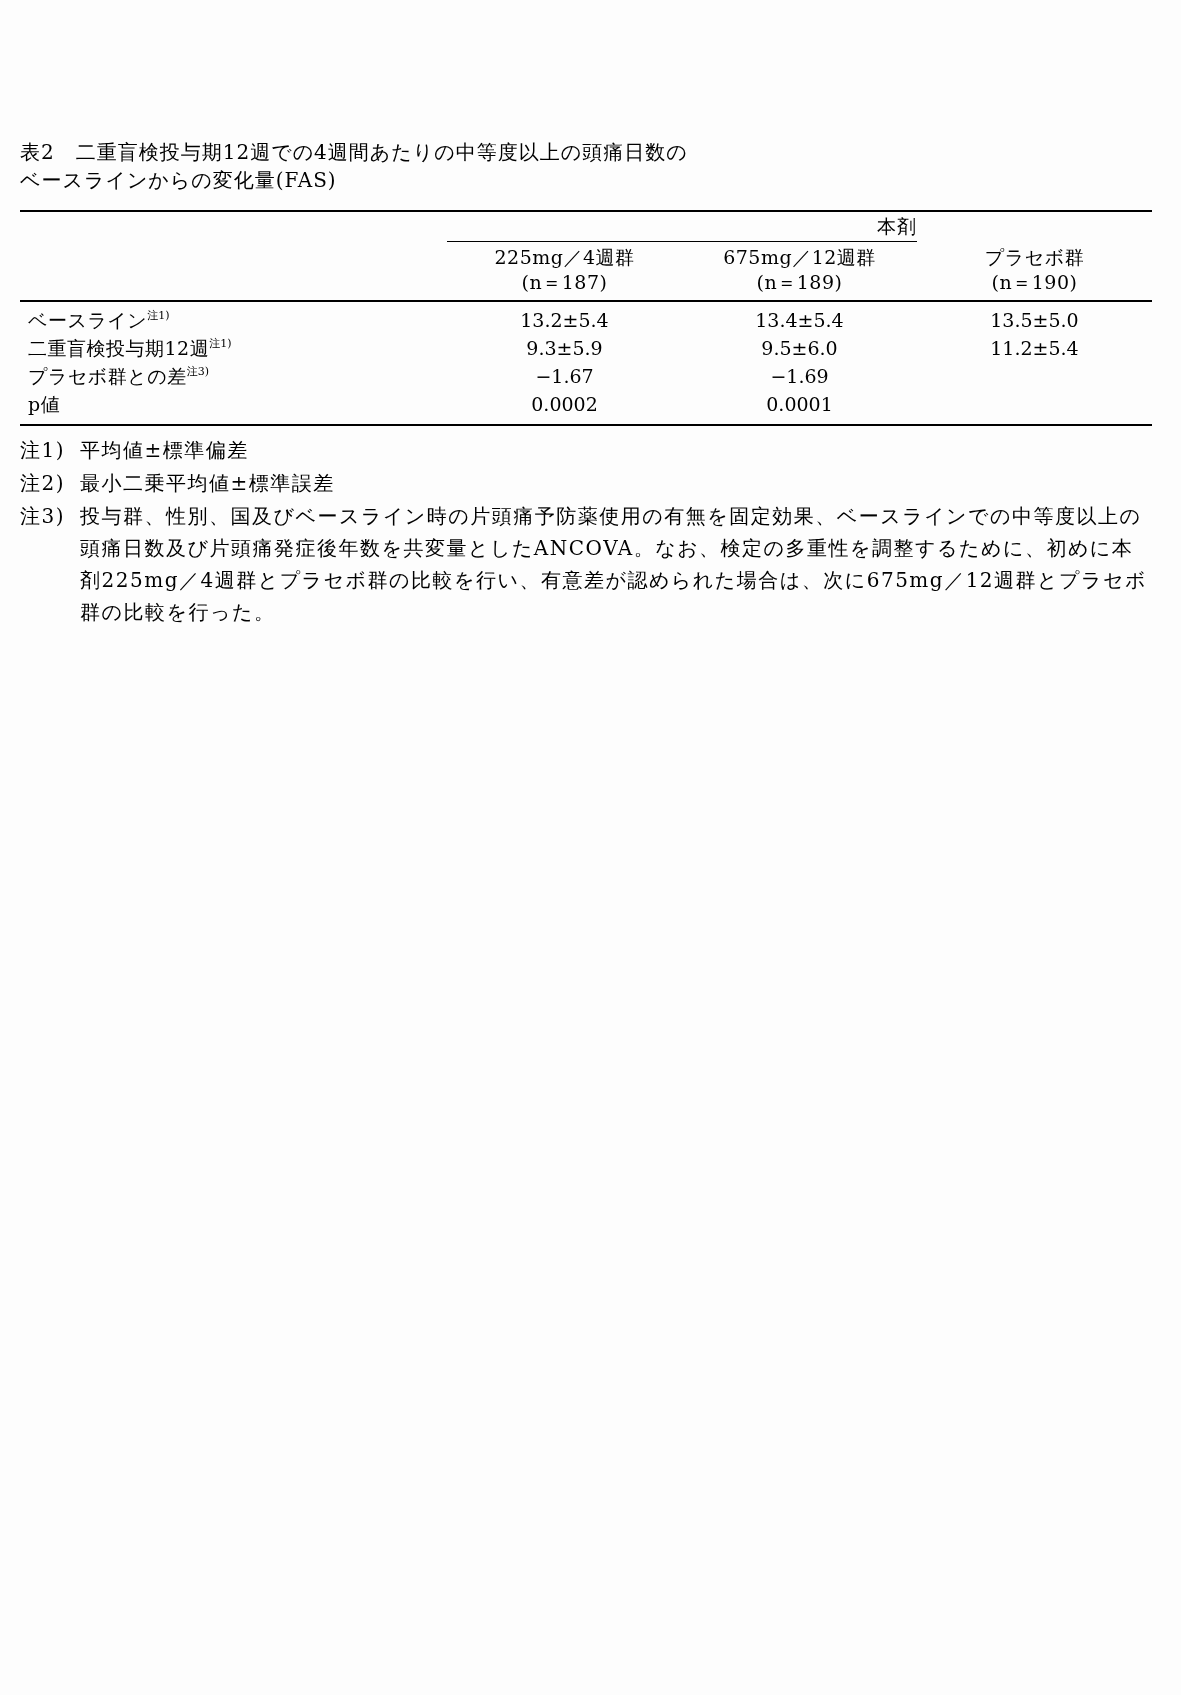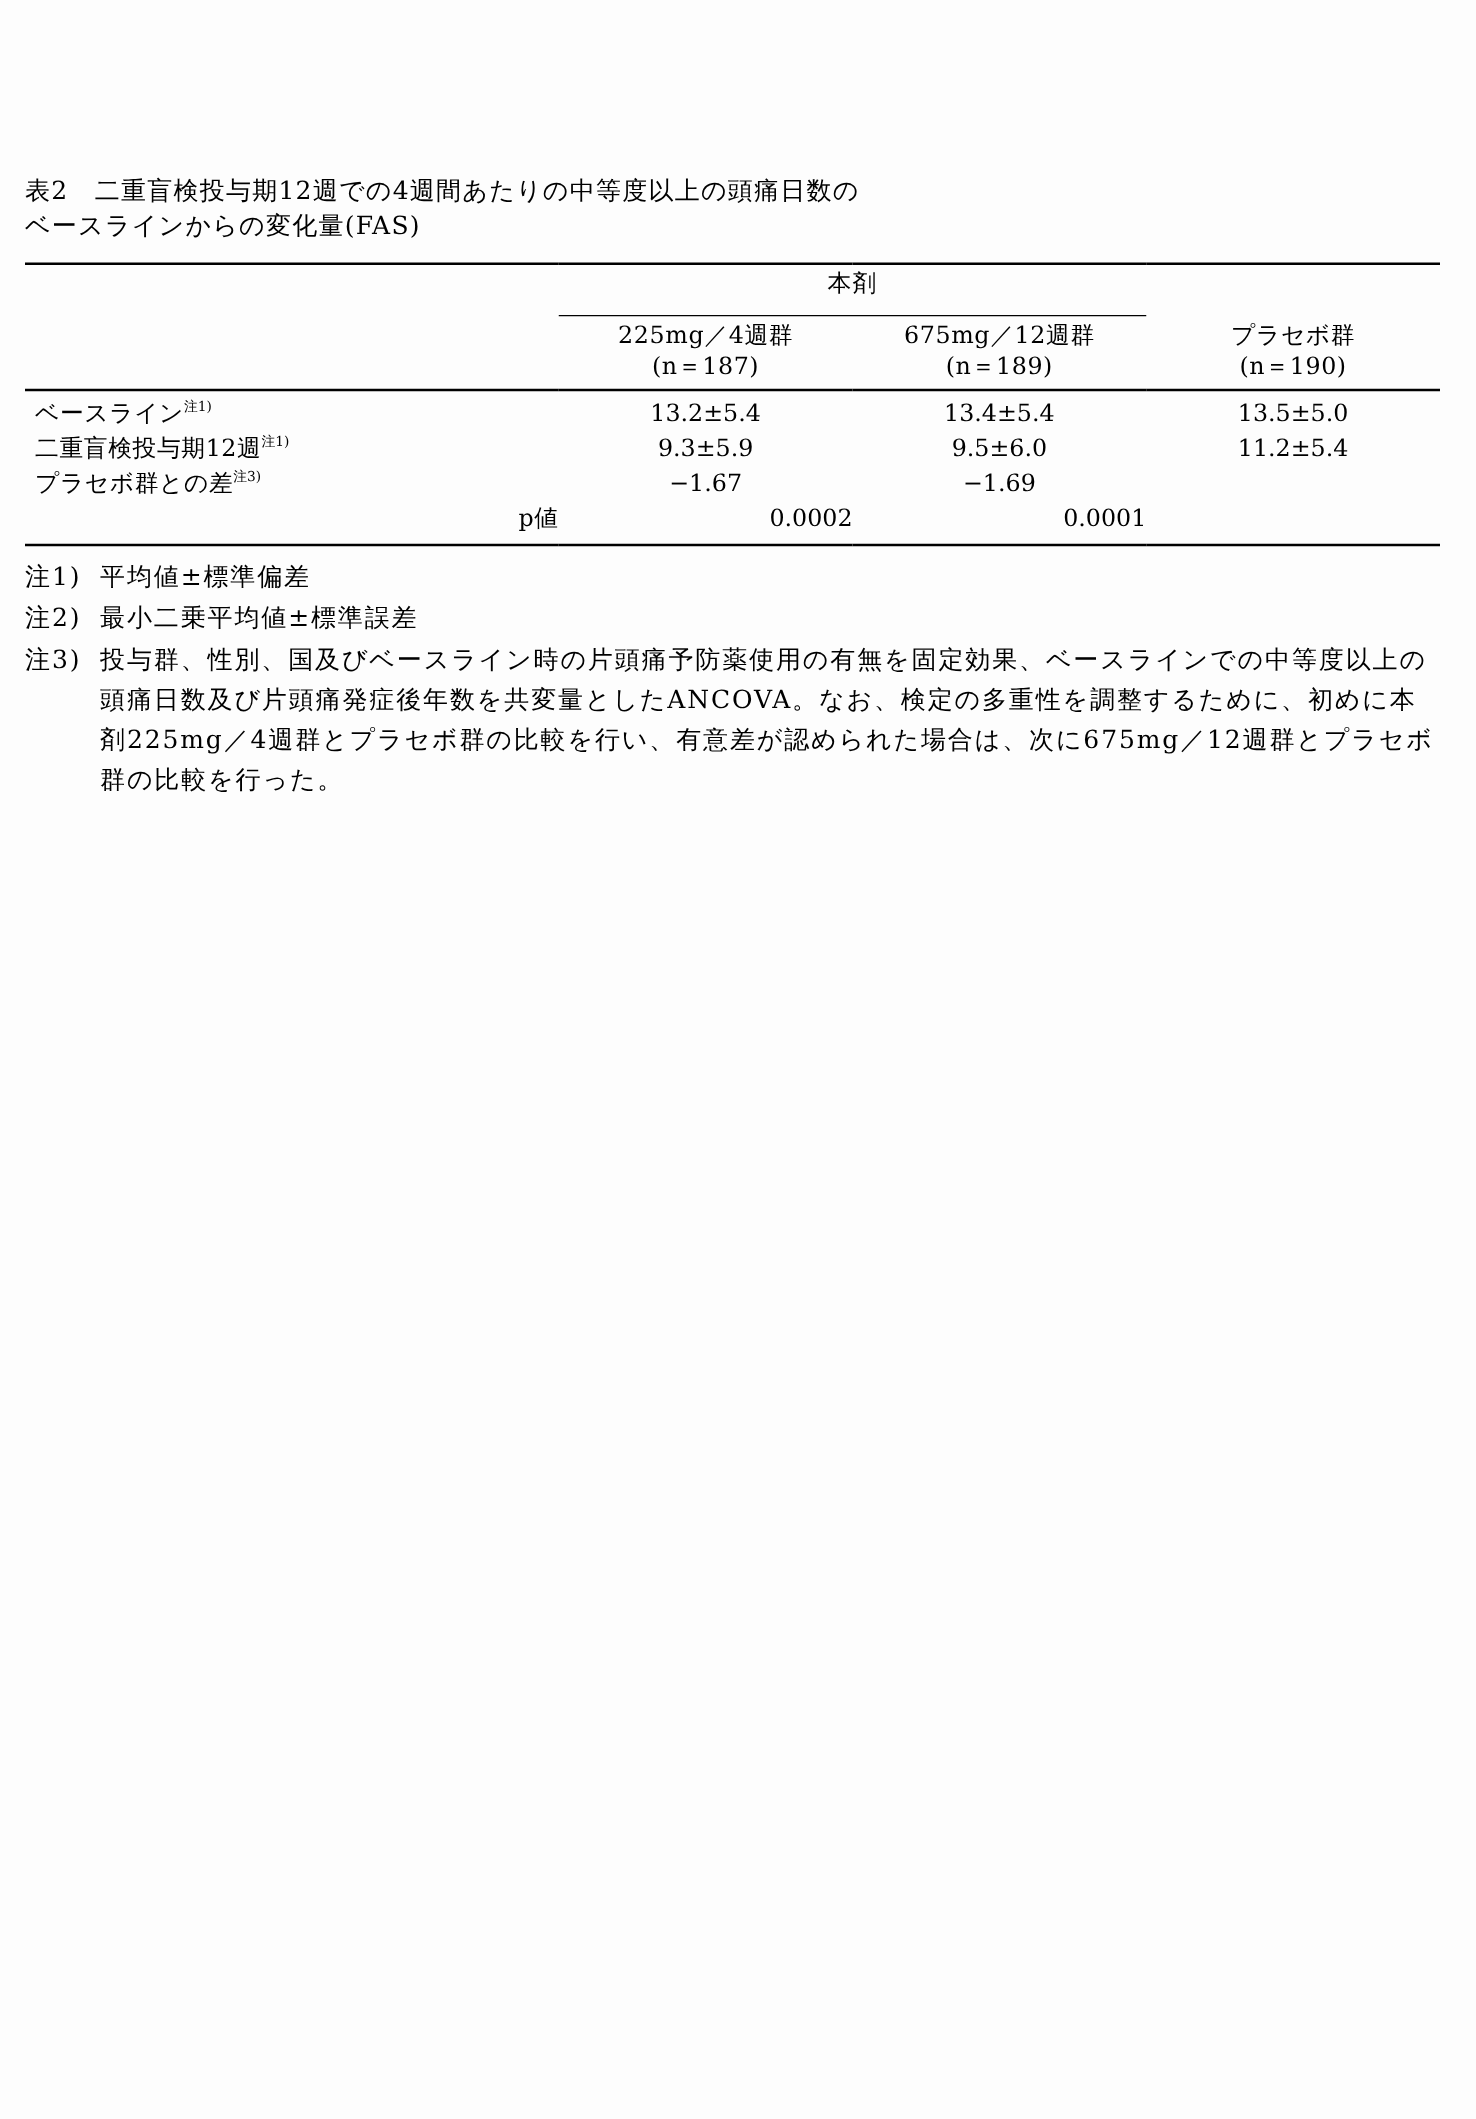--- a/index.html
+++ b/index.html
@@ -35,43 +35,43 @@
     border-top: 2px solid #000;
     border-bottom: 2px solid #000;
     font-size: 19px;
     table-layout: fixed;
   }
   col.c-label { width: 427px; }
   col.c-data  { width: 235px; }
   tr.group-row td { padding: 0; height: 31px; vertical-align: bottom; }
   .group-inner {
     border-bottom: 1.5px solid #000;
-    text-align: center;
-    padding: 2px 0 12px 0;
+    text-align: right;
+    padding: 2px 0 1px 0;
     letter-spacing: 1px;
   }
   tr.cols-row td {
     border-bottom: 2px solid #000;
     text-align: center;
     vertical-align: middle;
     padding: 3px 0 5px 0;
     line-height: 25px;
     letter-spacing: 0.5px;
   }
   tbody td {
     height: 28px;
     padding: 0;
     vertical-align: middle;
     line-height: 28px;
     white-space: nowrap;
   }
   tbody td.lbl { text-align: left; padding-left: 8px; letter-spacing: 0.5px; }
   tbody td.val { text-align: center; }
   tbody tr:first-child td { padding-top: 4px; }
-  tbody tr:last-child td { padding-bottom: 6px; text-align: right; }
+  tbody tr:last-child td { padding-bottom: 6px; }
   sup.fnref {
     font-size: 11px;
     letter-spacing: 0;
     position: relative;
     top: -1px;
     vertical-align: super;
     line-height: 0;
   }
   .footnotes { margin-top: 8px; width: 1132px; }
   .fn {

